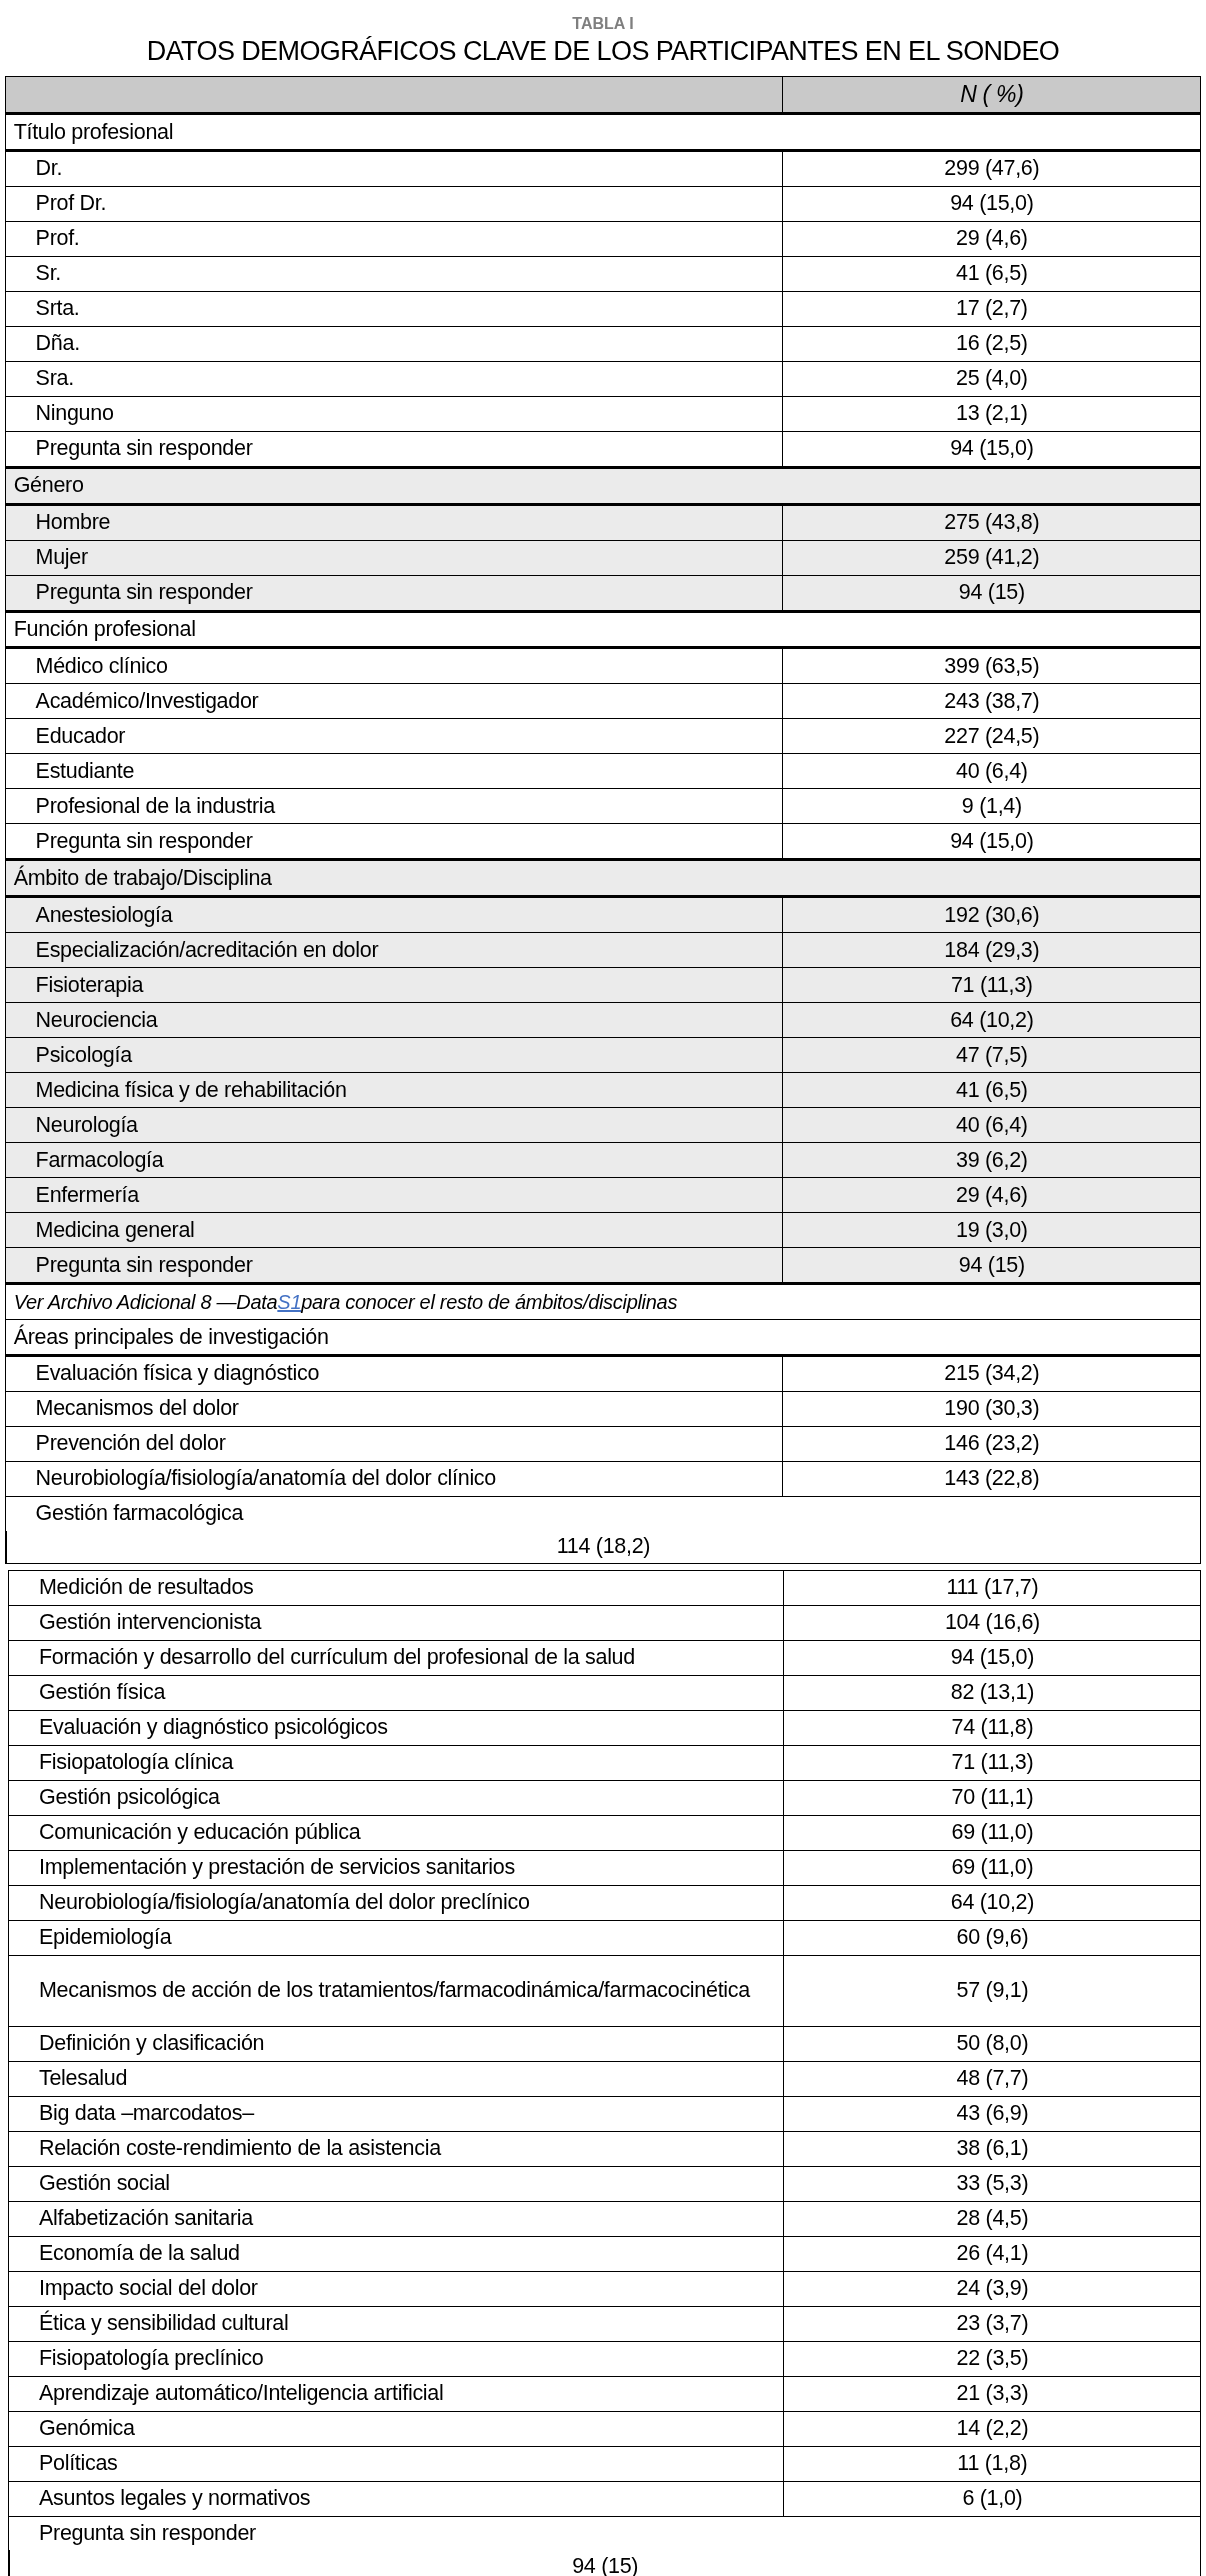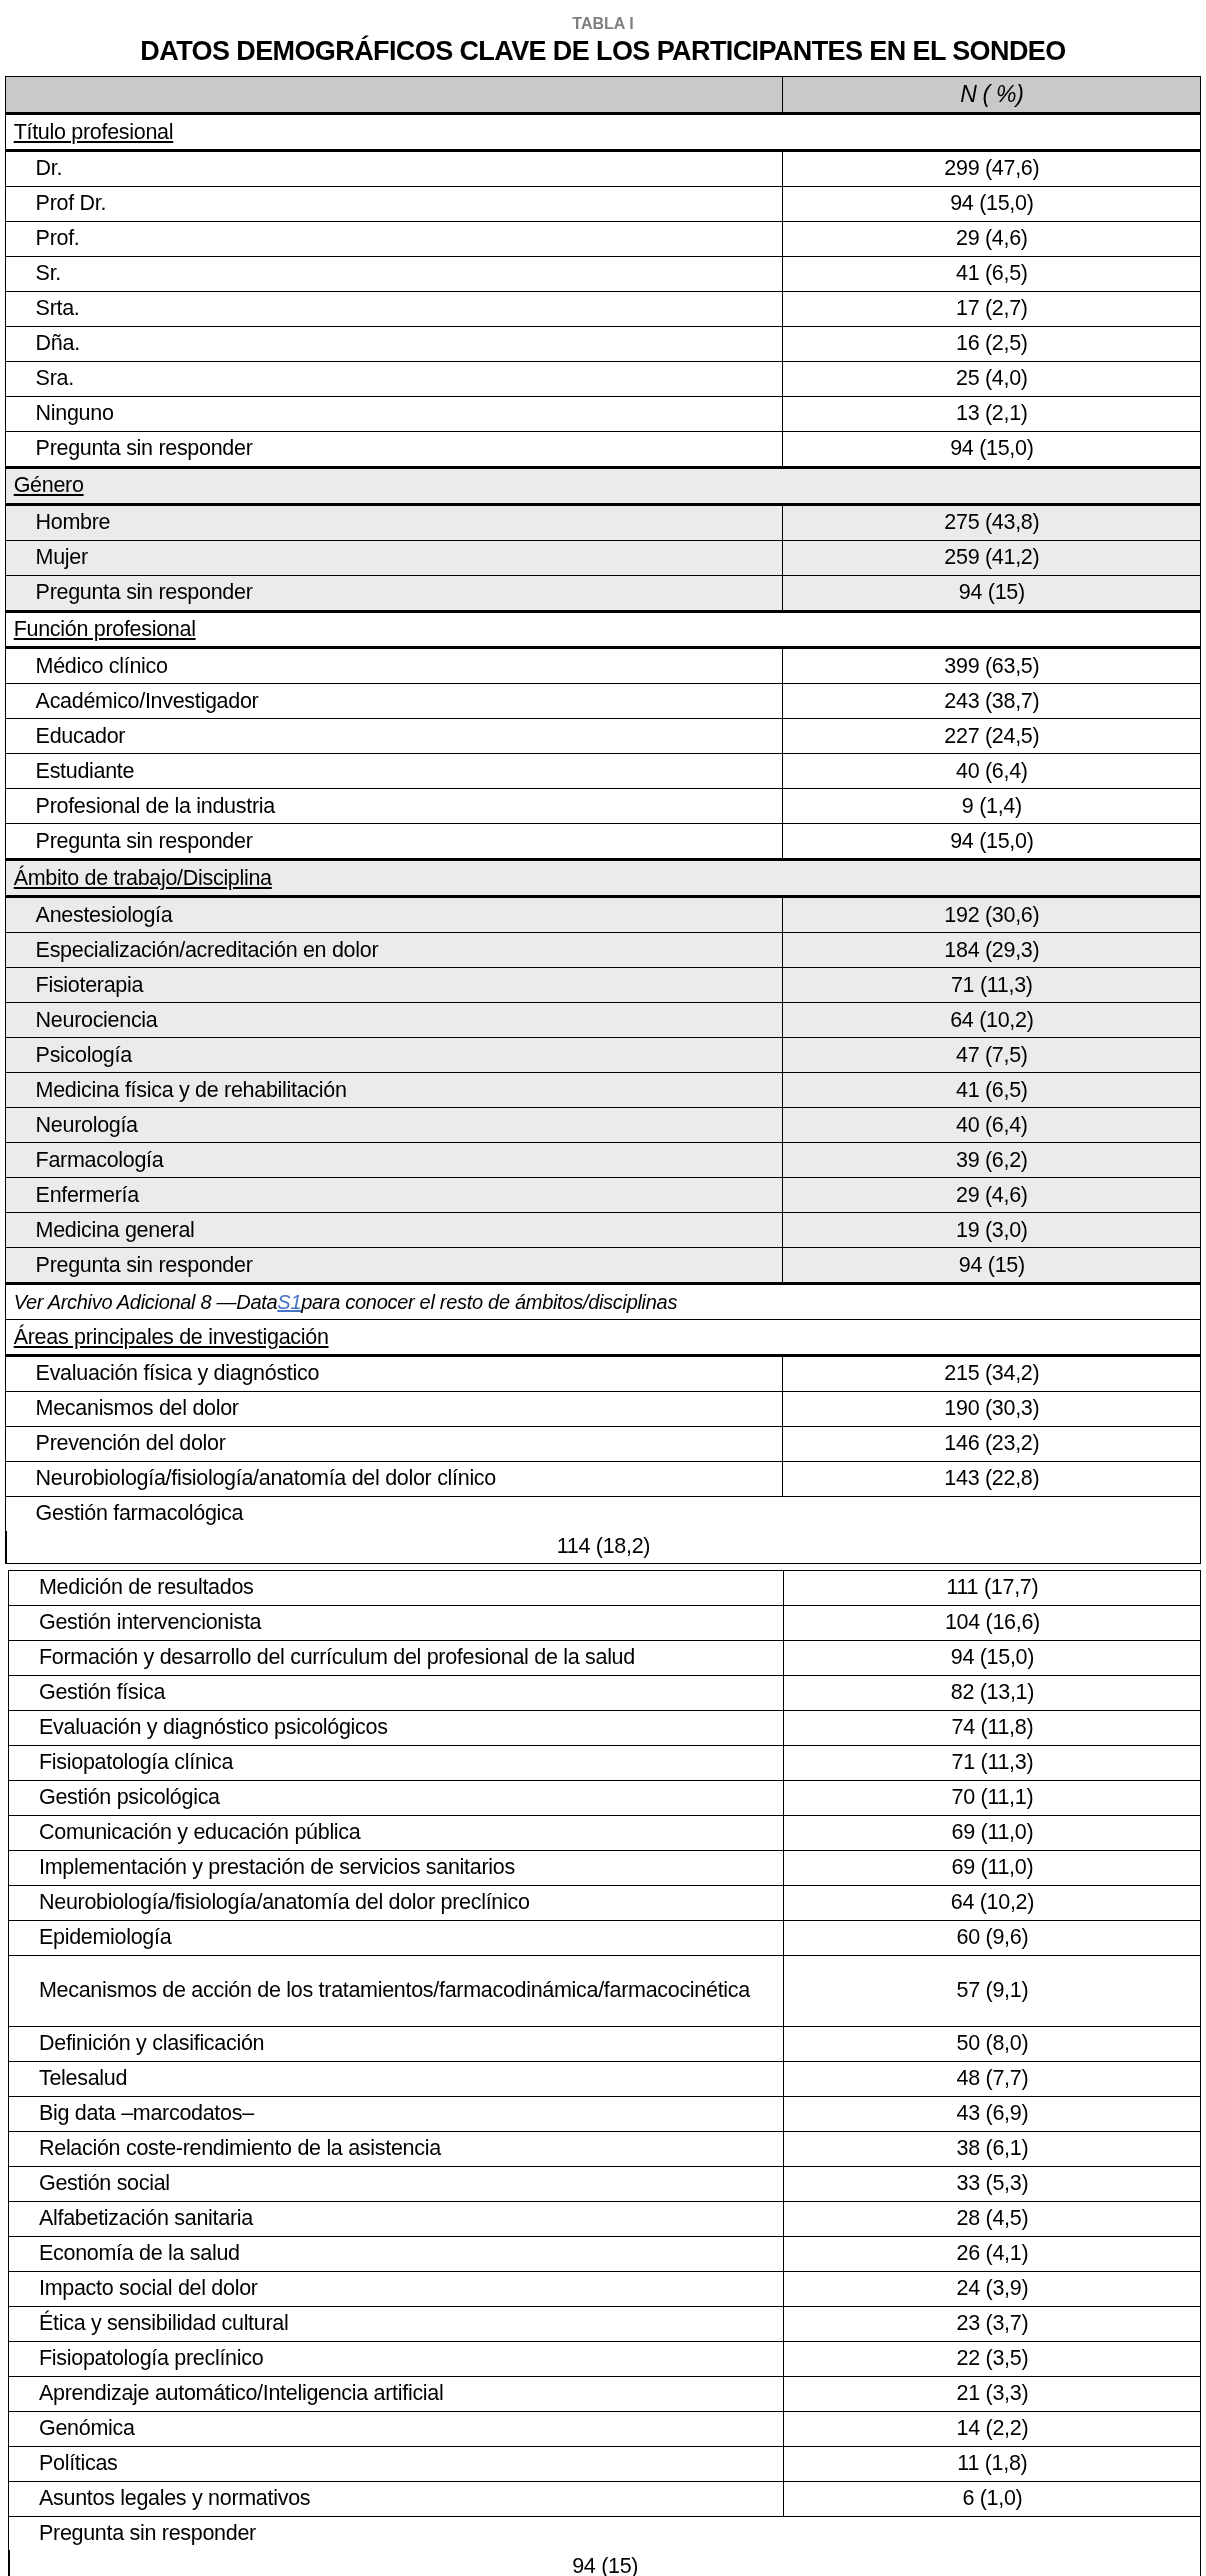--- a/index.html
+++ b/index.html
@@ -27,21 +27,20 @@
     line-height:1.15;
   }
   .t-subtitle{
     text-align:center;
     font-size:27px;
     color:#000;
     letter-spacing:-0.6px;
     line-height:1.15;
     margin-top:2.3px;
     margin-bottom:9.3px;
-    font-weight:bold;
   }
   .tpart{
     margin:0 4.6px;
     border:1.7px solid var(--border);
     background:#fff;
   }
   .tpart + .tpart{margin-top:5.8px;margin-left:8px;}
   .row{
     display:flex;
     align-items:stretch;
@@ -64,21 +63,21 @@
   }
   .cell.value{
     flex:0 0 35%;
     justify-content:center;
     text-align:center;
     border-left:1.7px solid var(--border);
     font-size:21.5px;
     letter-spacing:-0.3px;
     padding:3.5px 5.8px;
   }
-  .row.section .cell.label{padding-left:8.1px;text-decoration:underline;}
+  .row.section .cell.label{padding-left:8.1px;}
   .row.header .cell.value{
     font-style:italic;
     font-size:23px;
   }
   .row.note .cell.label{
     padding-left:8.1px;
     font-style:italic;
     font-size:20px;
   }
   .row.note a{

